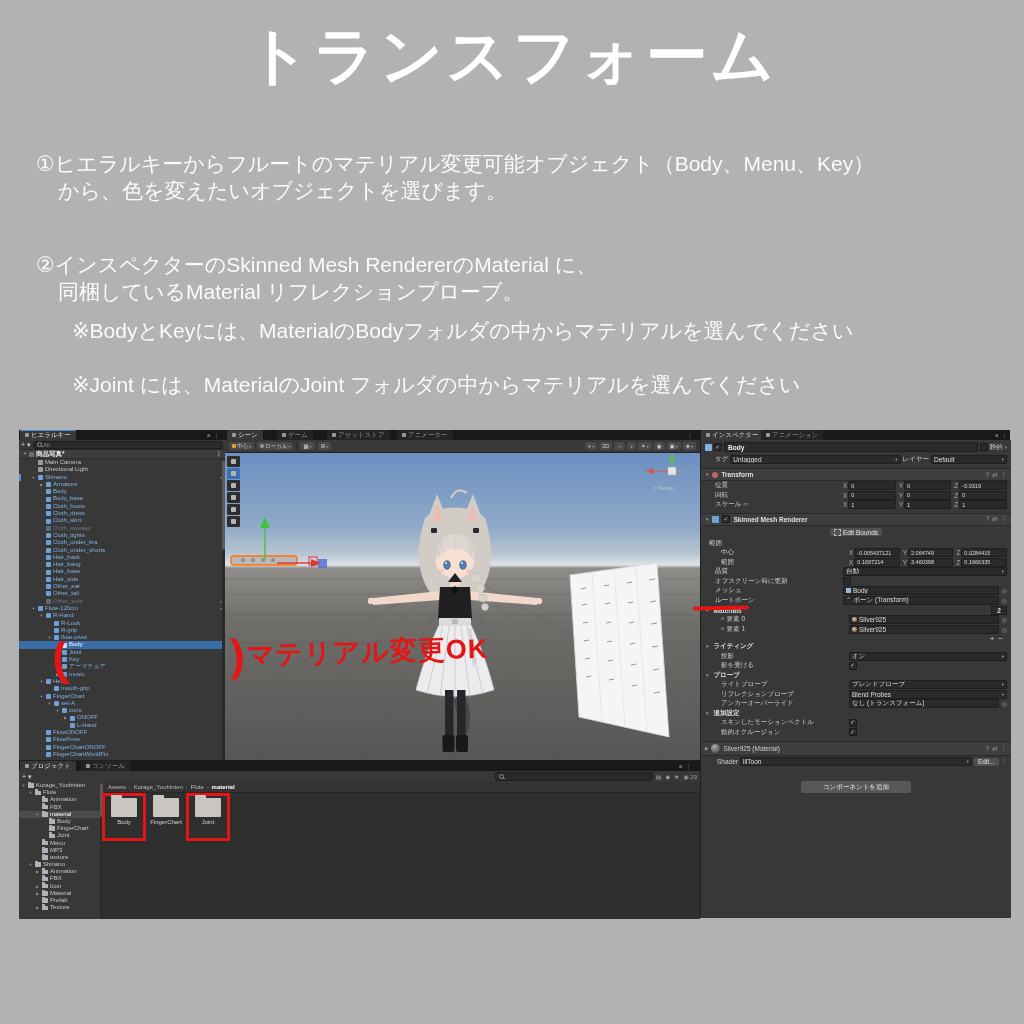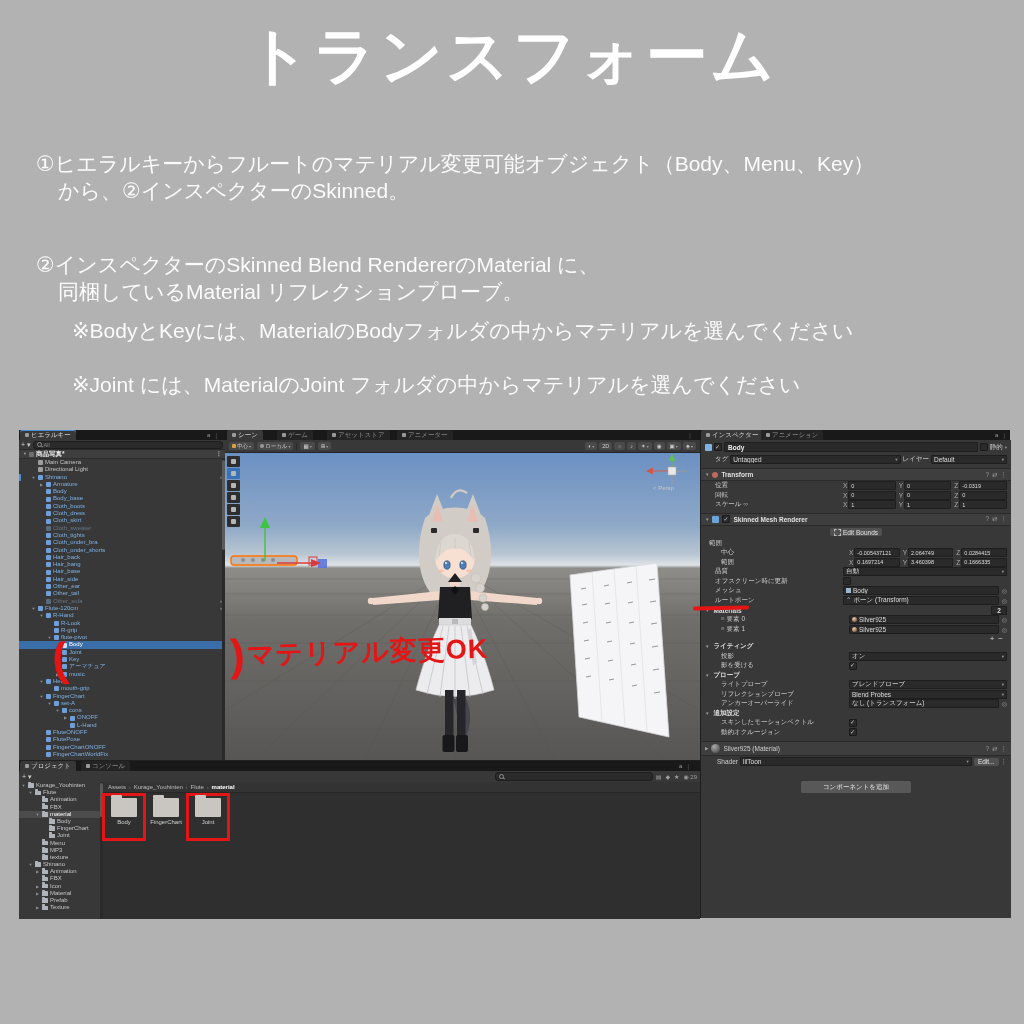--- a/index.html
+++ b/index.html
@@ -126,22 +126,22 @@
   .folder.boxed{outline:3px solid #e31515;}
   .bigfolder{width:26px;height:19px;background:#c9c6c1;border-radius:1px;position:relative;}
   .bigfolder::before{content:"";position:absolute;left:0;top:-3px;width:11px;height:3px;background:#c9c6c1;border-radius:1px 1px 0 0;}
   .flabel{font-size:6px;color:#d2d2d2;}
 </style>
 </head>
 <body>
 
 <div class="abs page-title">トランスフォーム</div>
 <div class="abs instr l1">①ヒエラルキーからフルートのマテリアル変更可能オブジェクト（Body、Menu、Key）</div>
-<div class="abs instr l2">から、②インスペクターのSkinned。</div>
-<div class="abs instr l3">②インスペクターのSkinned Blend RendererのMaterial に、</div>
+<div class="abs instr l2">から、色を変えたいオブジェクトを選びます。</div>
+<div class="abs instr l3">②インスペクターのSkinned Mesh RendererのMaterial に、</div>
 <div class="abs instr l4">同梱しているMaterial リフレクションプローブ。</div>
 <div class="abs instr n1">※BodyとKeyには、MaterialのBodyフォルダの中からマテリアルを選んでください</div>
 <div class="abs instr n2">※Joint には、MaterialのJoint フォルダの中からマテリアルを選んでください</div>
 
 <div class="abs unity">
 
   <div class="abs tabstrip">
     <div class="tab focused" style="left:1px;">
         <span class="tabicon"></span>
         <span>ヒエラルキー</span>

